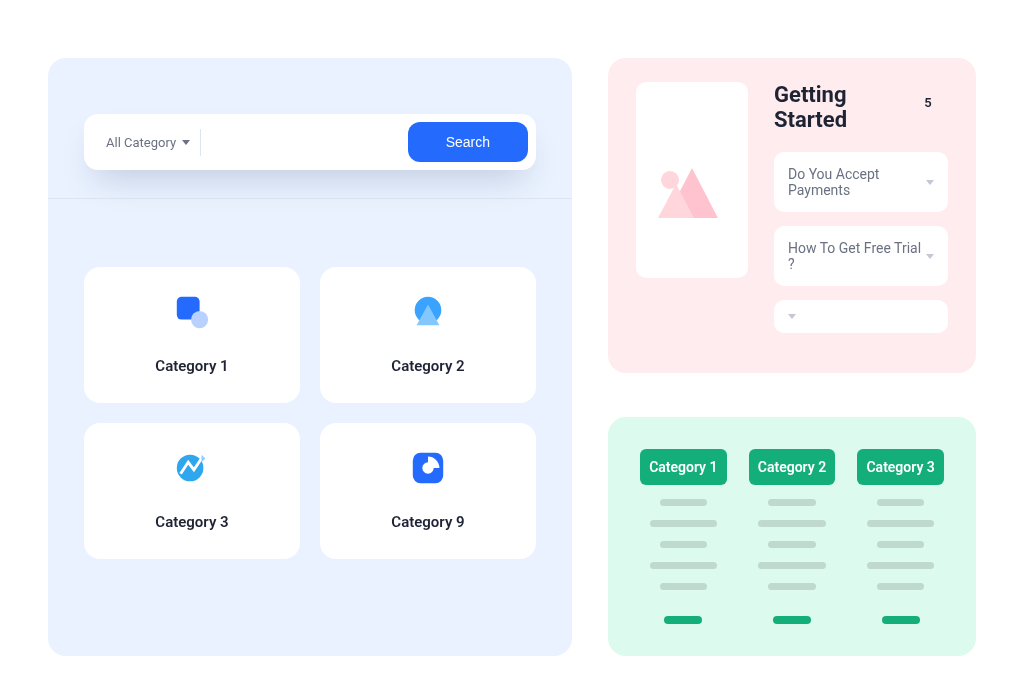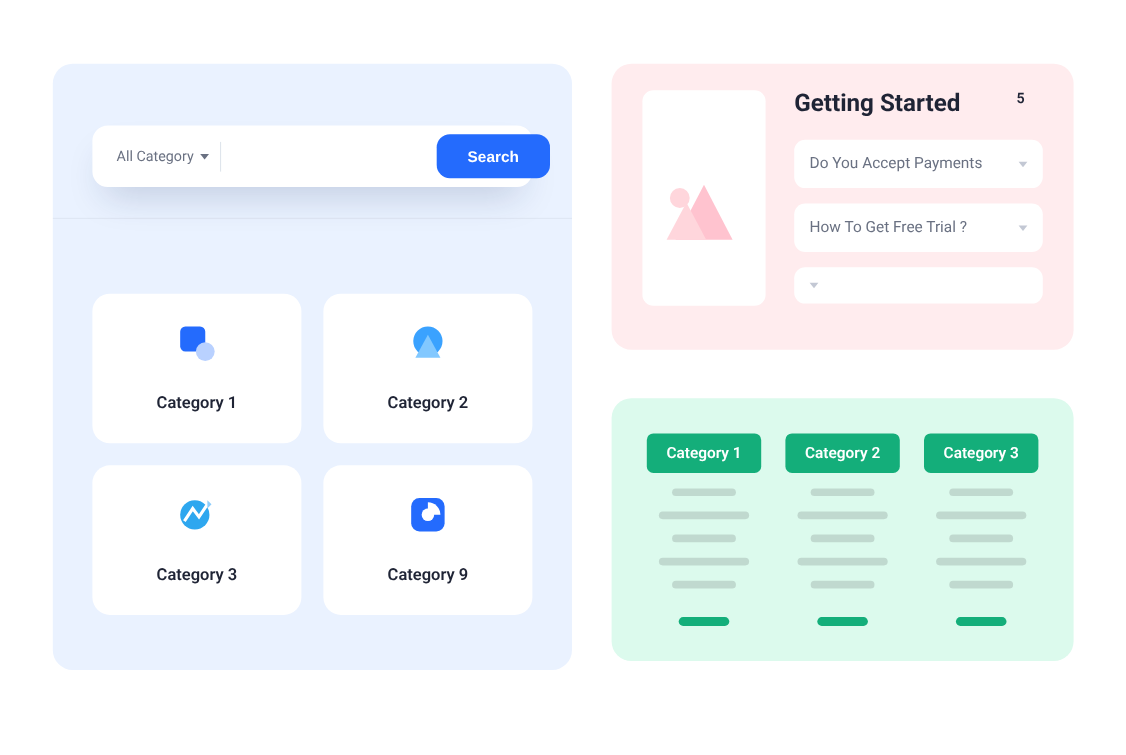--- a/index.html
+++ b/index.html
@@ -20,21 +20,21 @@
     color:var(--text);
     width:1024px;
     height:686px;
   }
   .wrap{
     display:flex;
     gap:36px;
     padding:58px 48px 48px 48px;
   }
   .left-panel{
-    width:472px;
+    width:524px;
     background:var(--blue-light);
     border-radius:18px;
     padding:56px 36px 50px 36px;
     display:flex;
     flex-direction:column;
     gap:28px;
   }
   .search-bar{
     display:flex;
     align-items:center;
@@ -61,24 +61,24 @@
     border:0;
     outline:0;
     font-size:13px;
     padding:0 10px;
     background:transparent;
   }
   .search-btn{
     background:var(--blue);
     border:0;
     color:#fff;
-    font-weight:700;
+    font-weight:400;
     font-size:14px;
     border-radius:12px;
-    padding:12px 28px;
+    padding:12px 38px;
     text-align:right;
   }
   .divider{height:1px;background:rgba(0,0,0,.05);margin:0 -36px}
   .cards-grid{
     display:grid;
     grid-template-columns:1fr 1fr;
     gap:20px;
     margin-top:40px;
   }
   .card{

